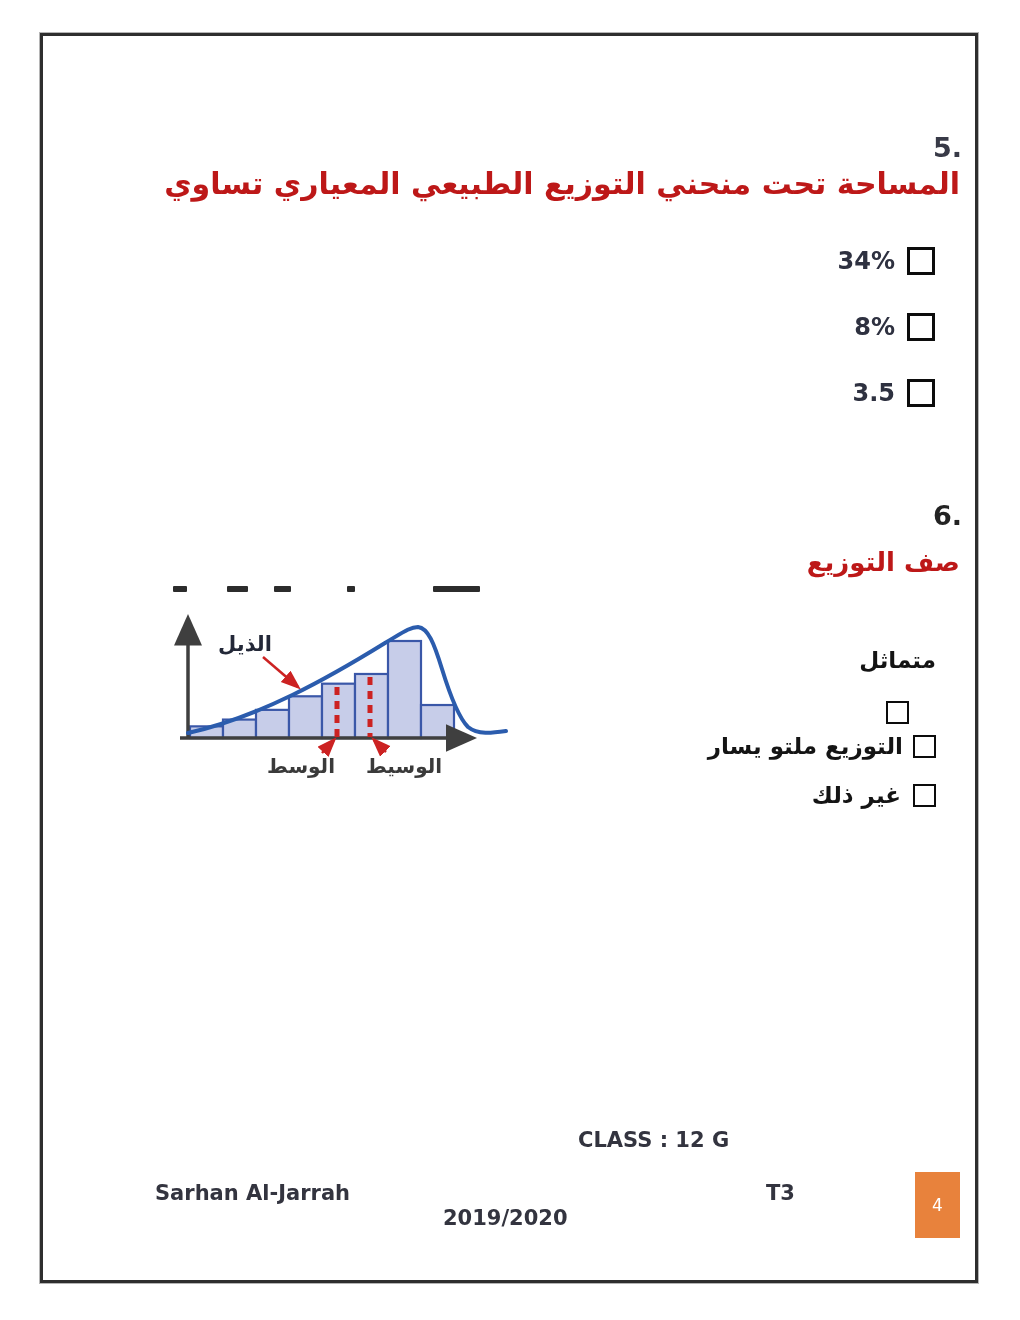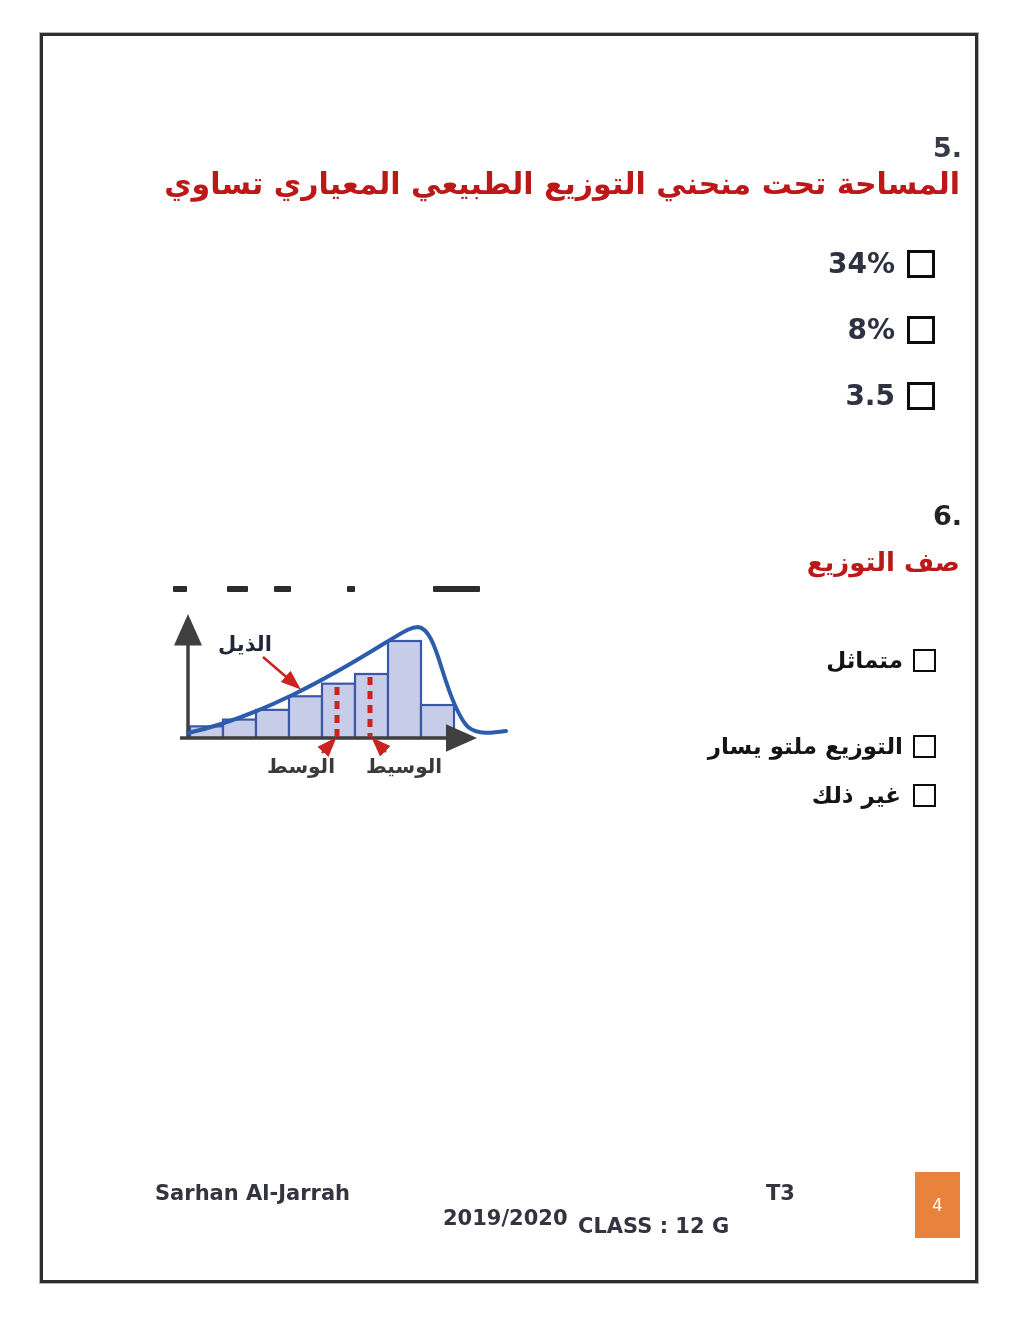--- a/index.html
+++ b/index.html
@@ -6,21 +6,21 @@
   body{font-family:"DejaVu Sans", sans-serif;}
   #page{position:relative;width:1020px;height:1320px;background:#ffffff;overflow:hidden;}
 
   .page-border{position:absolute;left:40px;top:33px;width:932px;height:1244px;
     border:3px solid #2e2e2e;box-shadow:0 0 0 1px #b5b5b5;}
 
   .q-number{position:absolute;font-weight:bold;font-size:27px;color:#383a47;}
   .q-title-red{position:absolute;font-weight:bold;color:#bd1818;direction:rtl;text-align:right;}
 
   .opt-row{position:absolute;display:flex;flex-direction:row;align-items:center;gap:12px;}
-  .opt-text{font-weight:bold;color:#2e3140;font-size:28px;direction:ltr;white-space:nowrap;}
+  .opt-text{font-weight:bold;color:#2e3140;font-size:24px;direction:ltr;white-space:nowrap;}
   .checkbox{display:inline-block;background:#ffffff;}
   .cb5{width:22px;height:22px;border:3px solid #0c0c0c;}
   .cb6{width:19px;height:19px;border:2.5px solid #0c0c0c;}
   .opt-text6{font-weight:bold;color:#141414;font-size:23px;direction:rtl;white-space:nowrap;}
 
   .chart{position:absolute;left:170px;top:585px;width:340px;height:200px;}
   .frag{position:absolute;background:#2c2c2c;height:6px;border-radius:1px;top:1px;}
 
   .footer-text{position:absolute;font-weight:bold;font-size:21px;color:#33343f;white-space:nowrap;}
   .page-num-box{position:absolute;left:915px;top:1172px;width:45px;height:66px;
@@ -92,35 +92,35 @@
       <text x="75" y="60" text-anchor="middle" font-size="21" font-weight="bold" fill="#232838">الذيل</text>
       <line x1="93" y1="66" x2="128" y2="96" stroke="#cc2222" stroke-width="2.5" marker-end="url(#mRed)"></line>
 
       <line x1="152" y1="162" x2="164" y2="149" stroke="#cc2222" stroke-width="2.5" marker-end="url(#mRed)"></line>
       <line x1="216" y1="161" x2="204" y2="149" stroke="#cc2222" stroke-width="2.5" marker-end="url(#mRed)"></line>
       <text x="131" y="182" text-anchor="middle" font-size="20" font-weight="bold" fill="#3a3a3a">الوسط</text>
       <text x="234" y="182" text-anchor="middle" font-size="20" font-weight="bold" fill="#3a3a3a">الوسيط</text>
     </svg>
   </div>
 
-  <div class="opt-row" style="top:647px;right:84px;gap:10px;">
+  <div class="opt-row" style="top:647px;right:84px;gap:28px;flex-direction:column;">
     <span class="opt-text6">متماثل</span>
     <span class="checkbox cb6"></span>
   </div>
   <div class="opt-row" style="top:733px;right:84px;gap:10px;">
     <span class="opt-text6">التوزيع ملتو يسار</span>
     <span class="checkbox cb6"></span>
   </div>
   <div class="opt-row" style="top:782px;right:84px;gap:12px;justify-content:space-between;">
     <span class="opt-text6">غير ذلك</span>
     <span class="checkbox cb6"></span>
   </div>
 
   <div class="footer-text" style="left:155px;top:1181px;">Sarhan  Al-Jarrah</div>
-  <div class="footer-text" style="left:578px;top:1214px;">CLASS :  12 G</div>
+  <div class="footer-text" style="left:578px;top:1128px;">CLASS :  12 G</div>
   <div class="footer-text" style="left:766px;top:1181px;">T3</div>
   <div class="footer-text" style="left:443px;top:1206px;">2019/2020</div>
 
   <div class="page-num-box" style="background: rgb(232, 130, 60);">
     <span class="page-num">4</span>
   </div>
 
 </div>
 
 </body></html>

